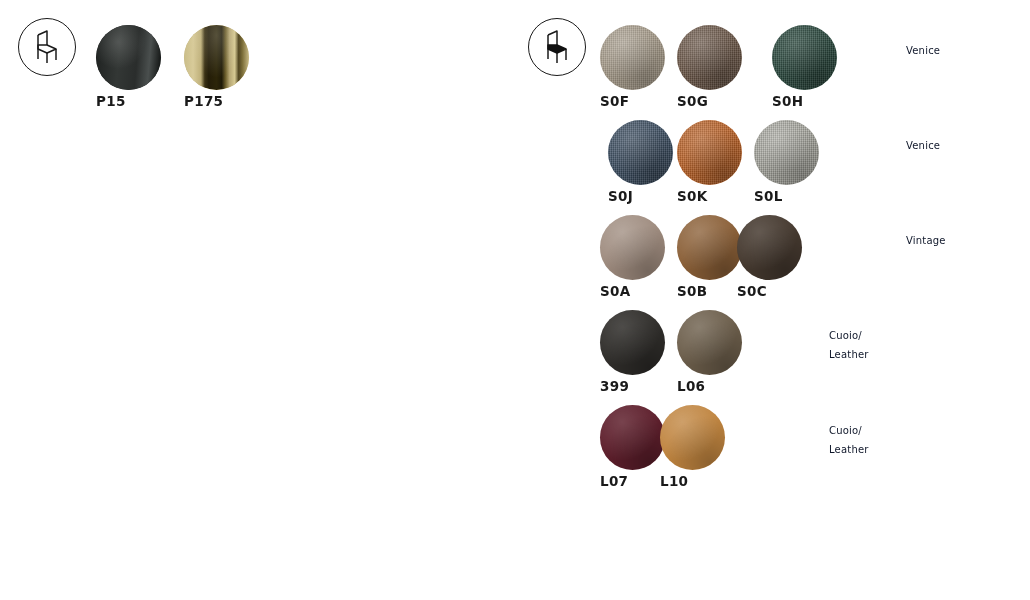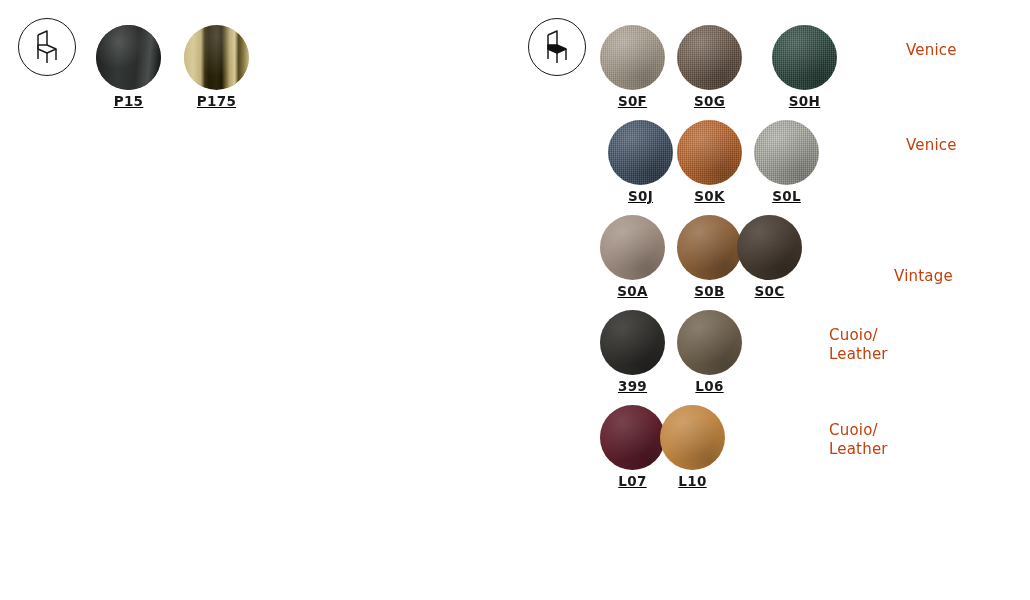--- a/index.html
+++ b/index.html
@@ -44,22 +44,21 @@
     position: absolute;
   }
   .srow {
     position: relative;
     height: 95px;
   }
   .cell {
     position: absolute;
     top: 0;
     width: 65px;
-    text-align: center;
-    text-decoration: underline;
+    text-align: left;
   }
   .swatch {
     width: 65px;
     height: 65px;
     border-radius: 50%;
     display: block;
     position: relative;
     overflow: hidden;
   }
   .swatch .grain {
@@ -77,23 +76,23 @@
     font-weight: bold;
     color: #1a1a1a;
     letter-spacing: 0.3px;
     margin-top: 4px;
     line-height: 15px;
     white-space: nowrap;
   }
   .fam {
     position: absolute;
     top: 16px;
-    font-size: 15px;
+    font-size: 10px;
     font-weight: 400;
-    color: #c2410c;
+    color: #0f172a;
     line-height: 19px;
     letter-spacing: 0.2px;
     white-space: pre-line;
   }
 </style>
 </head>
 <body>
 
 <div class="group" style="left:0px; top:0px;">
 
@@ -238,21 +237,21 @@
         </span>
         <div class="code">S0B</div>
       </div>
       <div class="cell" style="left:137px;">
         <span class="swatch" style="background:#463a30;">
           <span class="shade" style="background: radial-gradient(circle at 34% 26%, rgba(255,255,255,0.16) 0%, rgba(255,255,255,0) 60%),
                                    radial-gradient(circle at 74% 86%, rgba(0,0,0,0.30) 0%, rgba(0,0,0,0) 62%);"></span>
         </span>
         <div class="code">S0C</div>
       </div>
-      <div class="fam" style="left:294px;margin-top:36px;">Vintage</div>
+      <div class="fam" style="left:306px;">Vintage</div>
     </div>
 
     <div class="srow">
       <div class="cell" style="left:0px;">
         <span class="swatch" style="background:#312f2c;">
           <span class="shade" style="background: radial-gradient(circle at 34% 26%, rgba(255,255,255,0.14) 0%, rgba(255,255,255,0) 60%),
                                    radial-gradient(circle at 76% 88%, rgba(0,0,0,0.34) 0%, rgba(0,0,0,0) 62%);"></span>
         </span>
         <div class="code">399</div>
       </div>

